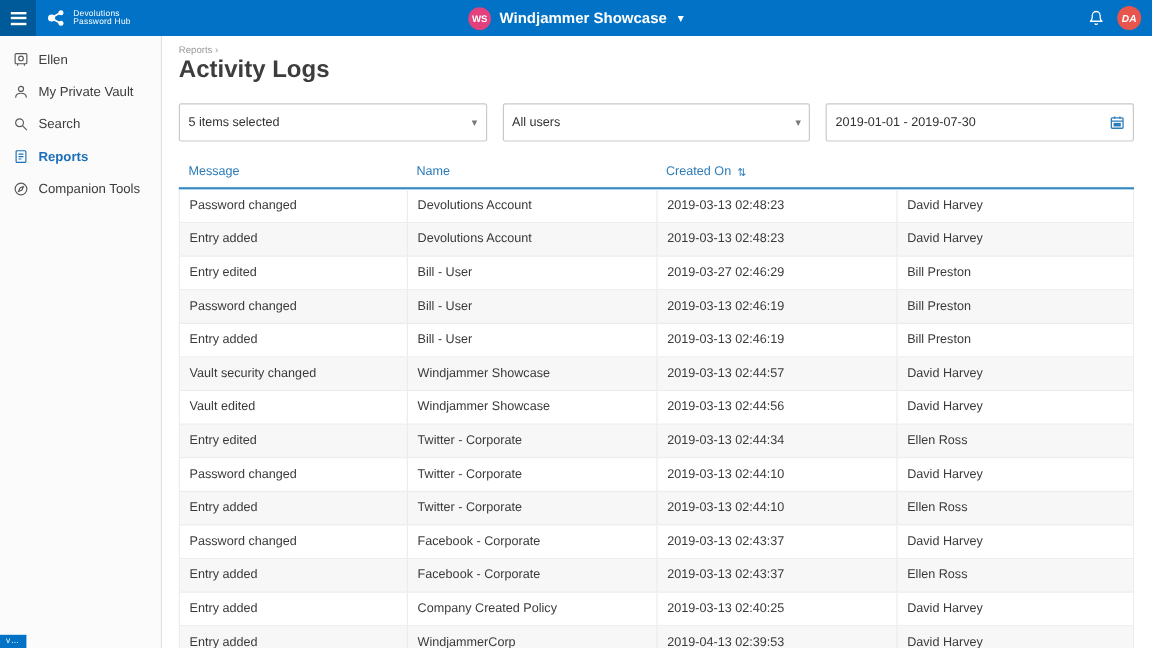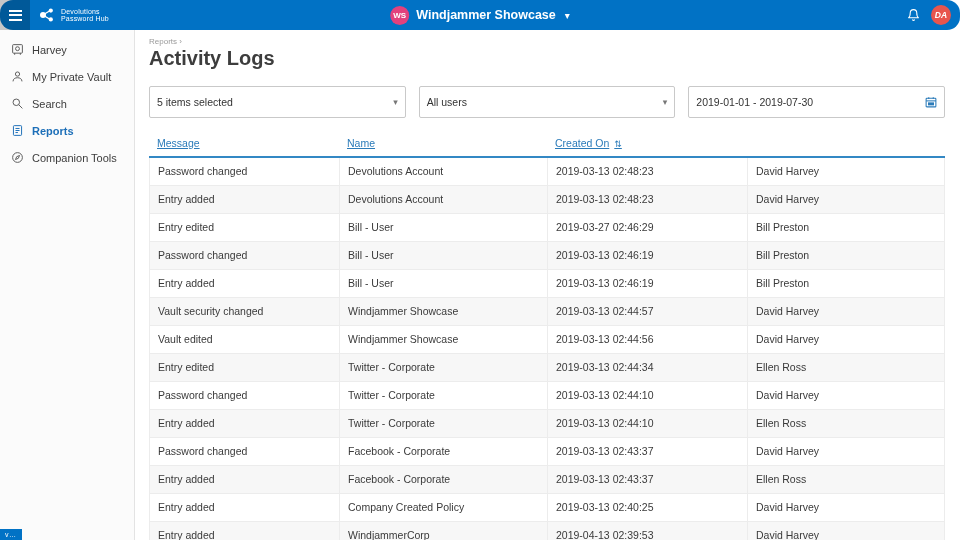--- a/index.html
+++ b/index.html
@@ -7,21 +7,21 @@
   body {
     font-family: "Liberation Sans", sans-serif;
     font-size: 11px;
     color: #3a3a3a;
     background: #fff;
     position: relative;
   }
   
   .topbar {
     position:absolute; top:0; left:0; right:0; height:30px;
-    background:#0172c5; display:flex; align-items:center; color:#fff;border-radius:13px;
+    background:#0172c5; display:flex; align-items:center; color:#fff;
   }
   .tb-left { display:flex; align-items:center; height:100%; }
   .hamburger {
     width:30px; height:30px; display:flex; flex-direction:column;
     justify-content:center; align-items:center; gap:2.5px;
     background:rgba(0,0,0,0.22); cursor:pointer;
   }
   .hamburger i { display:block; width:13px; height:2px; background:#fff; }
   .logo { display:flex; align-items:center; gap:5px; padding:0 8px; }
   .brand { display:flex; flex-direction:column; line-height:7.5px; }
@@ -76,21 +76,21 @@
     padding:0 7px; font-size:10.5px; color:#333; cursor:pointer;
   }
   .select .dd { color:#777; font-size:9px; }
   
   .thead {
     display:grid; grid-template-columns:190px 208px 200px 1fr;
     border-bottom:2px solid #3388c4;
   }
   .th {
     color:#2b7bb9; font-size:10.5px; padding:6px 8px 7px;
-    display:flex; align-items:flex-end; gap:5px; cursor:pointer;text-decoration:underline;
+    display:flex; align-items:flex-end; gap:5px; cursor:pointer;
   }
   .sort { font-size:9px; color:#2b7bb9; }
   .tbody { border-left:1px solid #ececec; border-right:1px solid #ececec; }
   .trow {
     display:grid; grid-template-columns:190px 208px 200px 1fr;
     border-bottom:1px solid #ececec; background:#fff; cursor:default;
   }
   .trow:nth-child(even) { background:#f7f7f7; }
   .tcell {
     font-size:10.5px; color:#3a3a3a; line-height:26px; height:27px;
@@ -145,21 +145,21 @@
 <nav class="sidebar">
   <div class="side-item">
     <span class="sicon">
       <svg width="13" height="13" viewBox="0 0 16 16">
           <rect x="2" y="2" width="12" height="10.5" rx="1"></rect>
           <circle cx="8" cy="7" r="2.4"></circle>
           <line x1="4.5" y1="12.5" x2="4.5" y2="14.5"></line>
           <line x1="11.5" y1="12.5" x2="11.5" y2="14.5"></line>
         </svg>
     </span>
-    <span>Harvey</span>
+    <span>Ellen</span>
   </div>
   <div class="side-item">
     <span class="sicon">
       <svg width="13" height="13" viewBox="0 0 16 16">
           <circle cx="8" cy="5" r="2.6"></circle>
           <path d="M2.5 14c0-3 2.5-4.5 5.5-4.5s5.5 1.5 5.5 4.5"></path>
         </svg>
     </span>
     <span>My Private Vault</span>
   </div>

